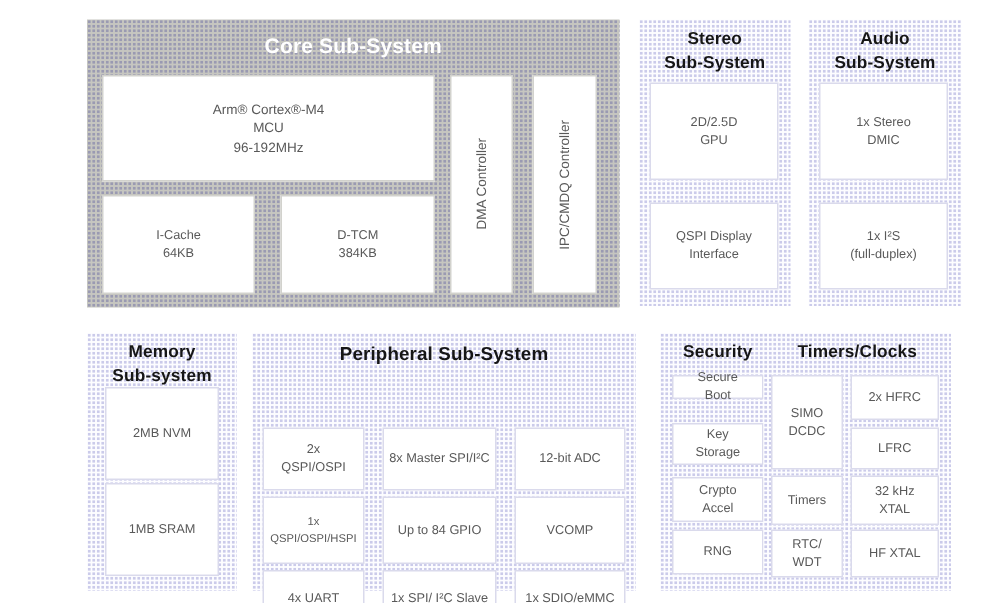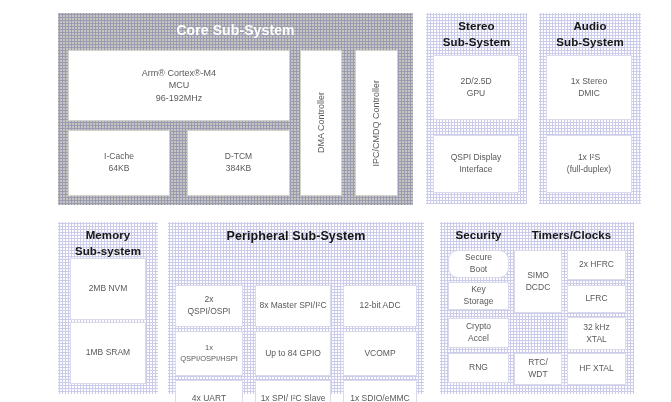--- a/index.html
+++ b/index.html
@@ -42,21 +42,21 @@
   .qdi, .i2s  { left:7px; top:122px; width:86px; height:58px; }
   .nvm   { left:12px; top:36px;  width:76px; height:62px; }
   .sram  { left:12px; top:100px; width:76px; height:62px; }
   .periph-grid {
     position:absolute; left:7px; top:28px;
     display:grid; grid-template-columns:68px 76px 74px; grid-template-rows:42px 45px 38px;
     column-gap:12px; row-gap:4px;margin-top:35px;
   }
   .periph-grid .wbox { position:static; }
   .cell-hspi { font-size:7.5px; }
-  .sec-1 { left:8px; top:28px;  width:61px; height:28px;border-radius:10px; }
+  .sec-1 { left:8px; top:28px;  width:61px; height:16px; }
   .sec-2 { left:8px; top:60px;  width:61px; height:28px; }
   .sec-3 { left:8px; top:96px;  width:61px; height:30px; }
   .sec-4 { left:8px; top:131px; width:61px; height:30px; }
   .simo   { left:5px;  top:28px;  width:48px; height:63px; }
   .hfrc   { left:58px; top:28px;  width:59px; height:30px; }
   .lfrc   { left:58px; top:63px;  width:59px; height:28px; }
   .tmr    { left:5px;  top:95px;  width:48px; height:33px; }
   .xtal32 { left:58px; top:95px;  width:59px; height:33px; }
   .rtc    { left:5px;  top:131px; width:48px; height:32px; }
   .hfxtal { left:58px; top:131px; width:59px; height:32px; }
@@ -143,20 +143,21 @@
 Storage</div>
     <div class="wbox sec-4">RNG</div>
   </section>
 
   <section class="panel tex-lav p-timers">
     <div class="ptitle t-disp">Timers/Clocks</div>
     <div class="wbox simo">SIMO
 DCDC</div>
     <div class="wbox hfrc">2x HFRC</div>
     <div class="wbox lfrc">LFRC</div>
+    <div class="wbox tmr">Timers</div>
     <div class="wbox xtal32">32 kHz
 XTAL</div>
     <div class="wbox rtc">RTC/
 WDT</div>
     <div class="wbox hfxtal">HF XTAL</div>
   </section>
 
 </div>
 
 </body></html>

